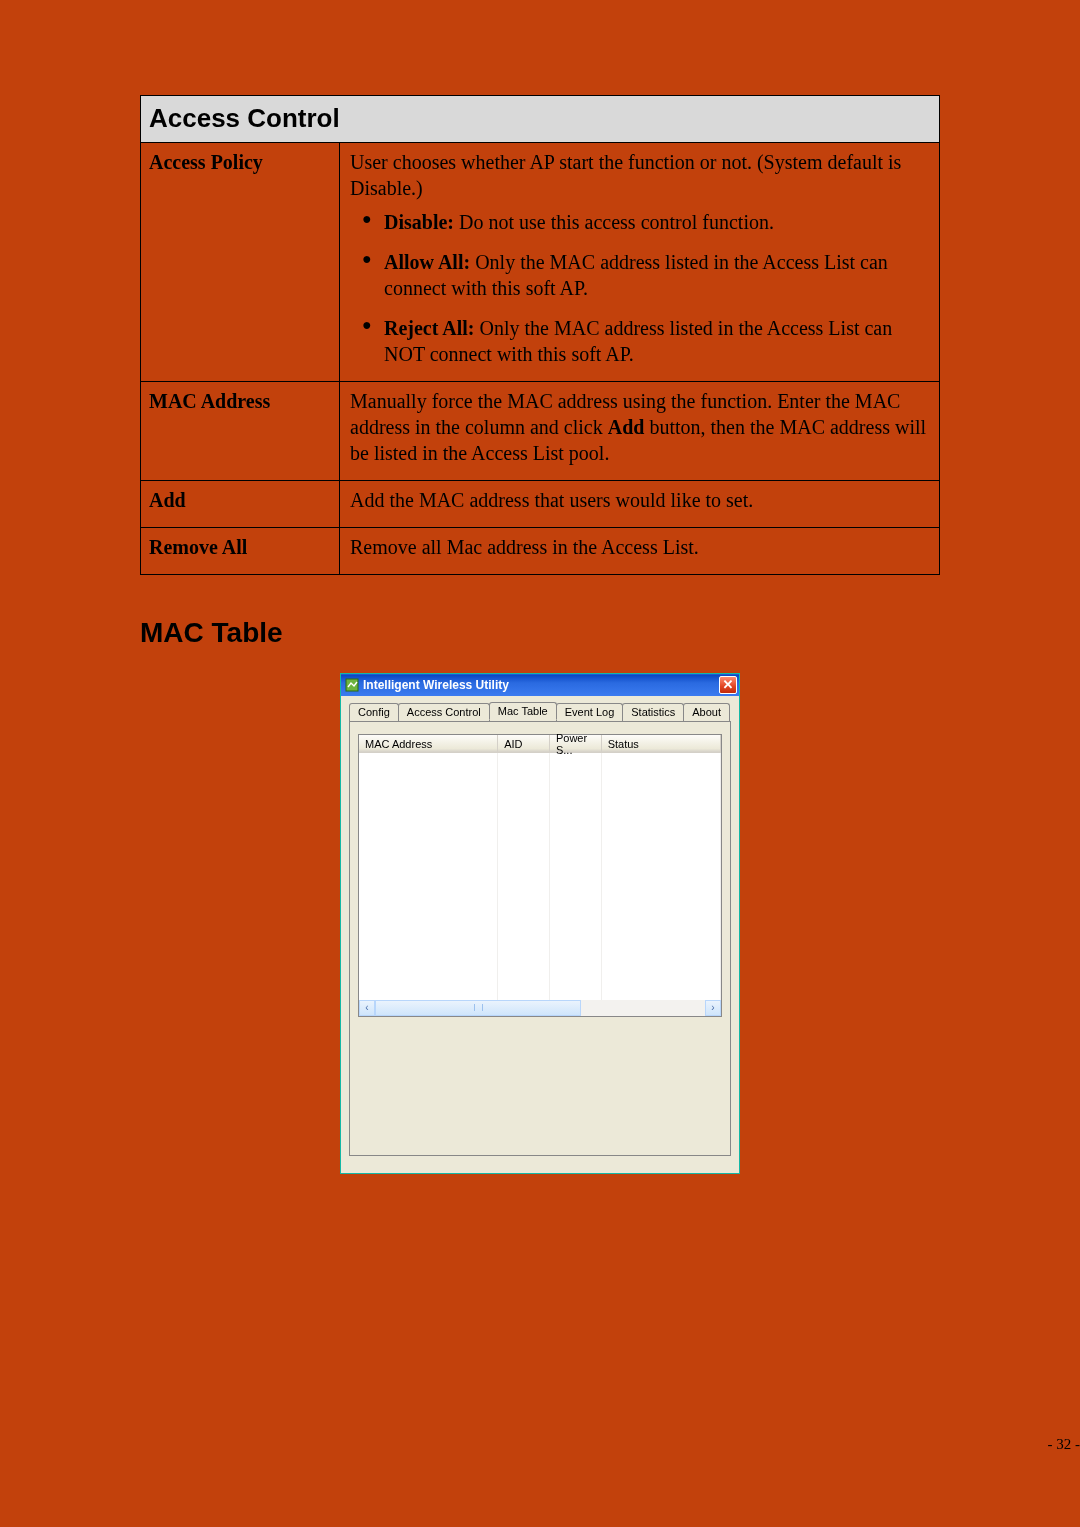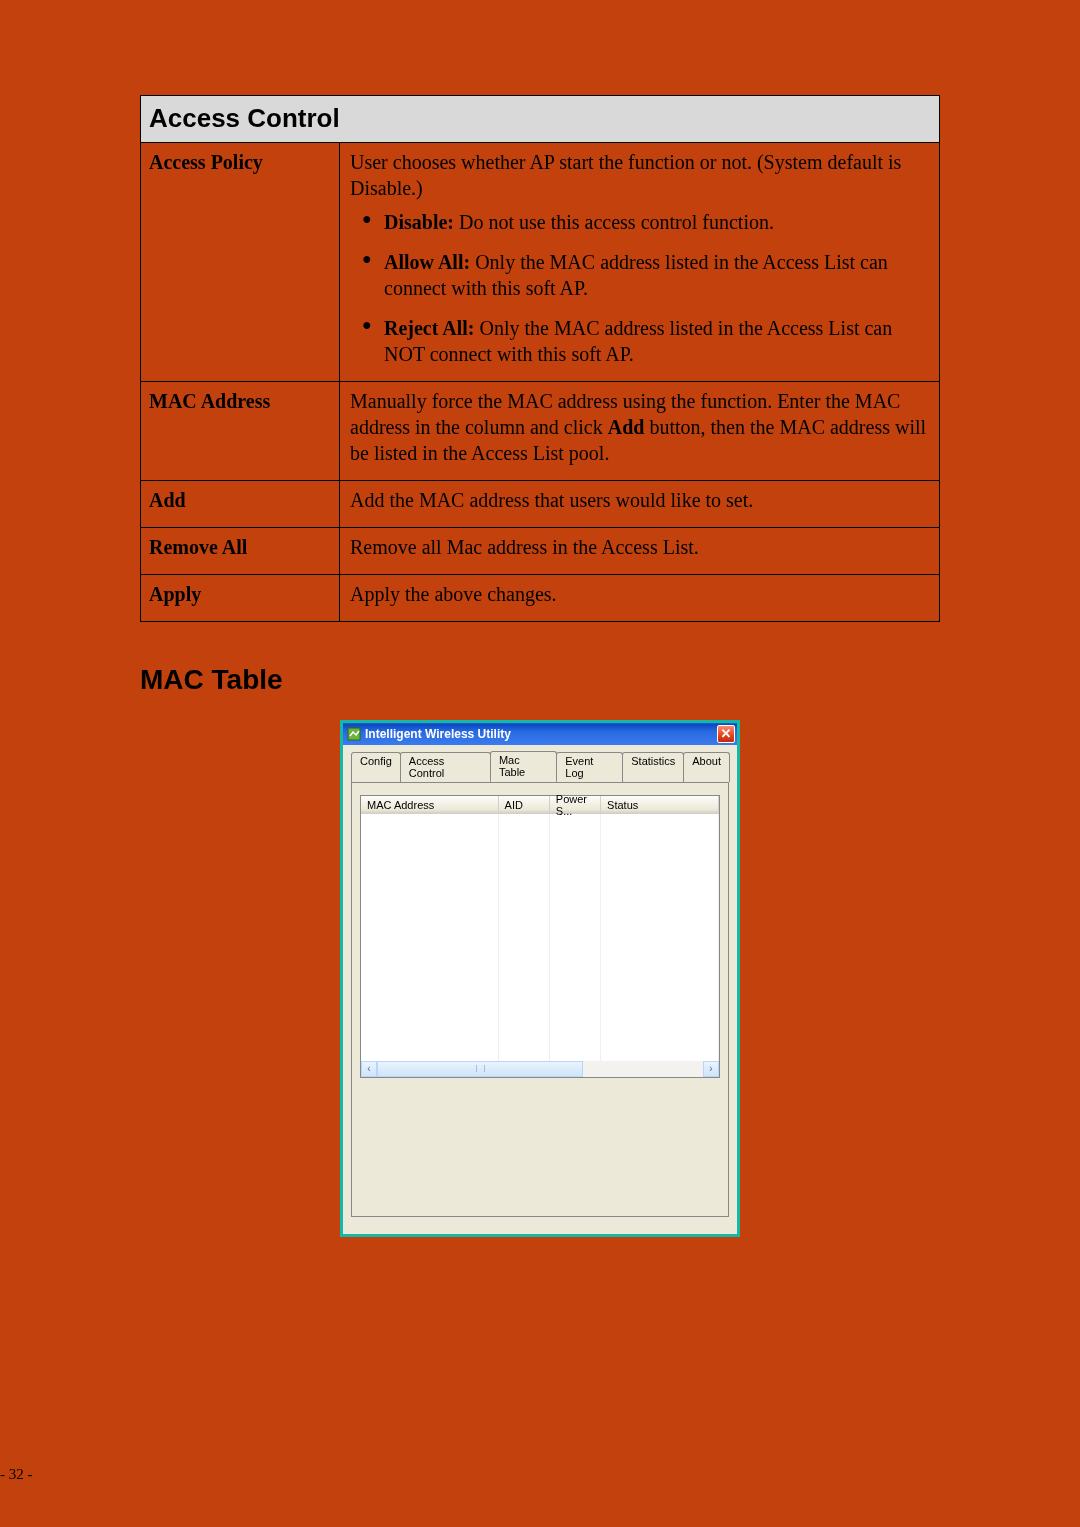--- a/index.html
+++ b/index.html
@@ -69,21 +69,21 @@
     margin-top: 42px;
     margin-bottom: 24px;
   }
 
   
   .window-wrap {
     width: 400px;
     margin: 0 auto;
   }
   .window {
-    border: 3px solid #14b8a6;
+    border: 1px solid #14b8a6;
     background: #ece9d8;
     font-family: Tahoma, sans-serif;
   }
   .titlebar {
     height: 22px;
     background: linear-gradient(to bottom, #2a6ae0 0%, #0a47c2 5%, #2a6ae0 40%, #3b7bf0 100%);
     color: #fff;
     display: flex;
     align-items: center;
     padding: 0 2px 0 4px;
@@ -222,24 +222,24 @@
     height: 7px;
     border-left: 1px solid #9cc1ee;
     border-right: 1px solid #9cc1ee;
   }
   .blank-below {
     height: 130px;
   }
 
   .page-number {
     position: absolute;
-    bottom: 44px;
+    bottom: 74px;
     left: 0;
     width: 100%;
-    text-align: left;
+    text-align: right;
     font-size: 15px;
     font-family: "Times New Roman", Times, serif;
   }
 </style>
 </head>
 <body>
 
 <div class="page">
 
   <table class="outer-table">
@@ -265,24 +265,20 @@
         <td><span>Manually force the MAC address using the function. Enter the MAC address in the column and click </span><span class="bold">Add</span><span> button, then the MAC address will be listed in the Access List pool.</span></td>
       </tr>
 
       <tr>
         <td class="label">Add</td>
         <td>Add the MAC address that users would like to set.</td>
       </tr>
       <tr>
         <td class="label">Remove All</td>
         <td>Remove all Mac address in the Access List.</td>
-      </tr>
-      <tr>
-        <td class="label">Apply</td>
-        <td>Apply the above changes.</td>
       </tr>
     </tbody>
   </table>
 
   <div class="section-title">MAC Table</div>
 
   <div class="window-wrap">
     <div class="window">
       <div class="titlebar">
         <span class="icon">

